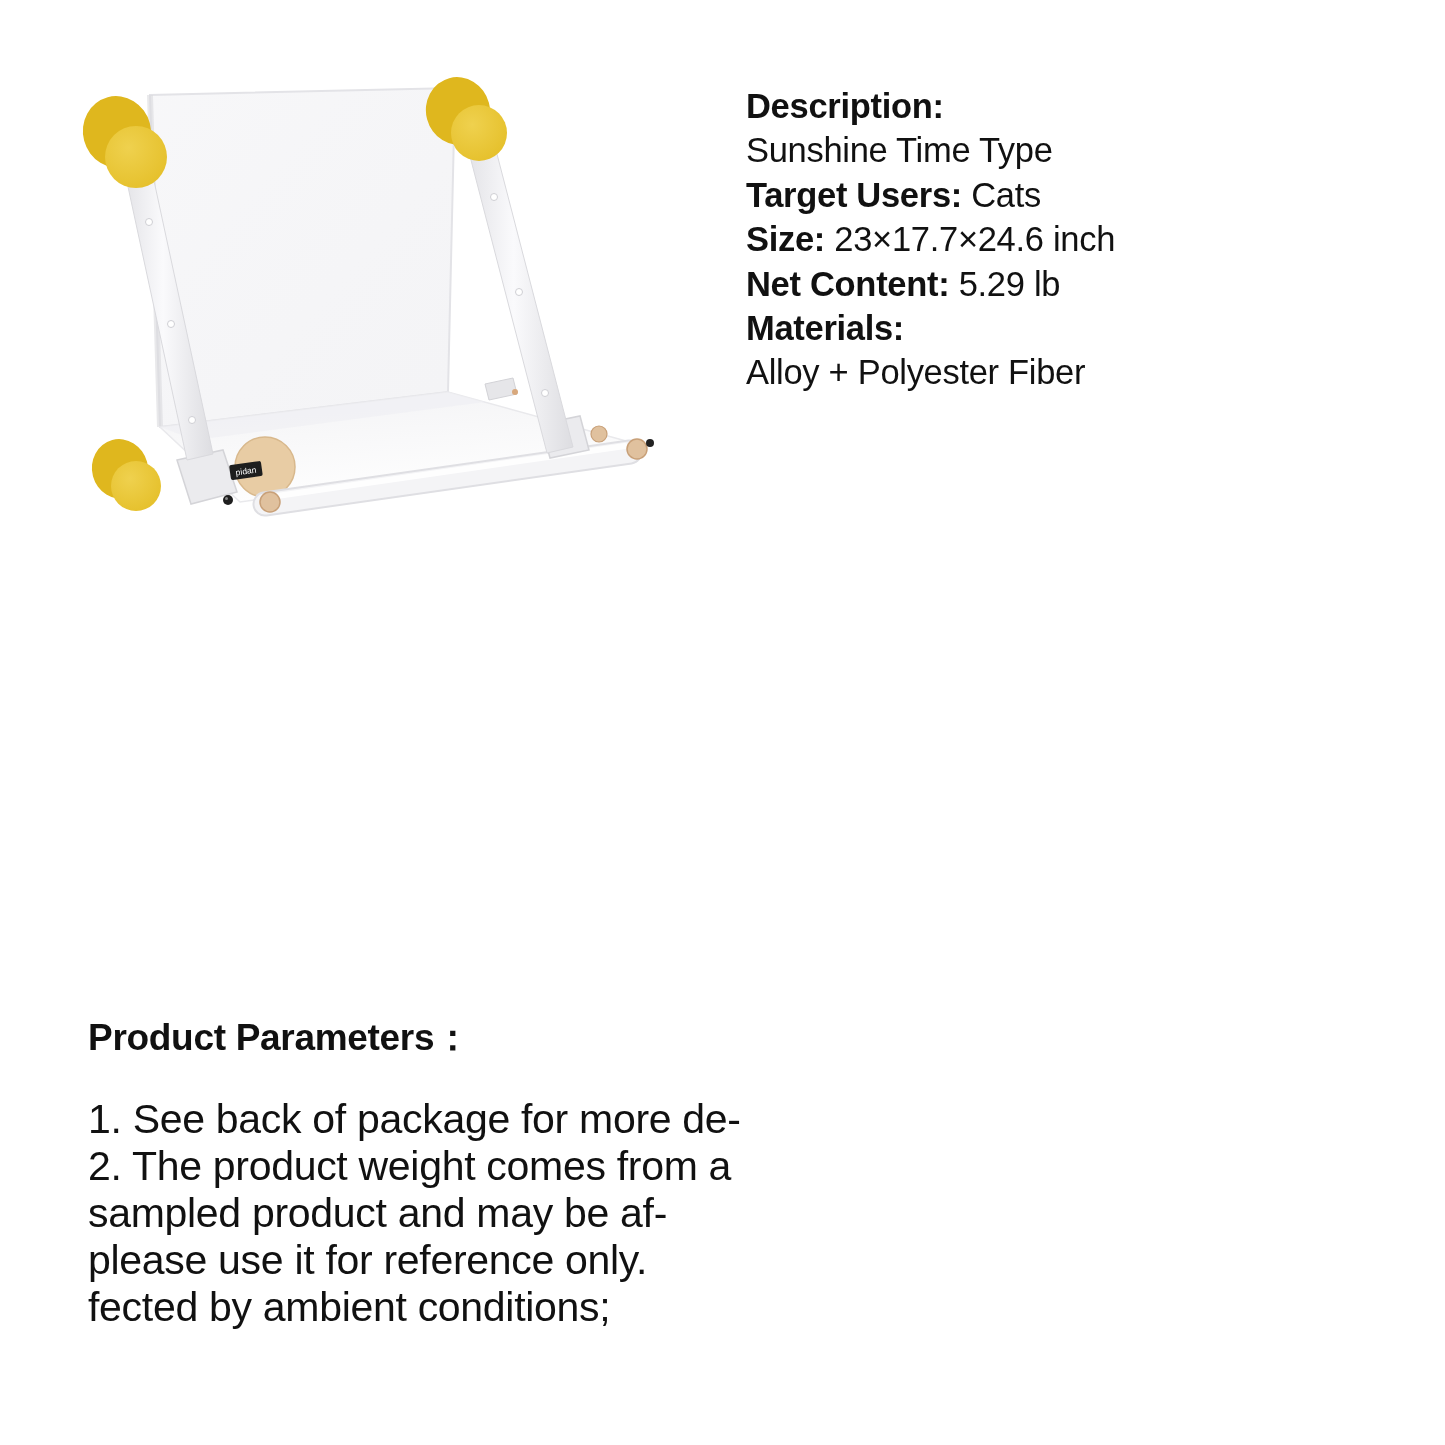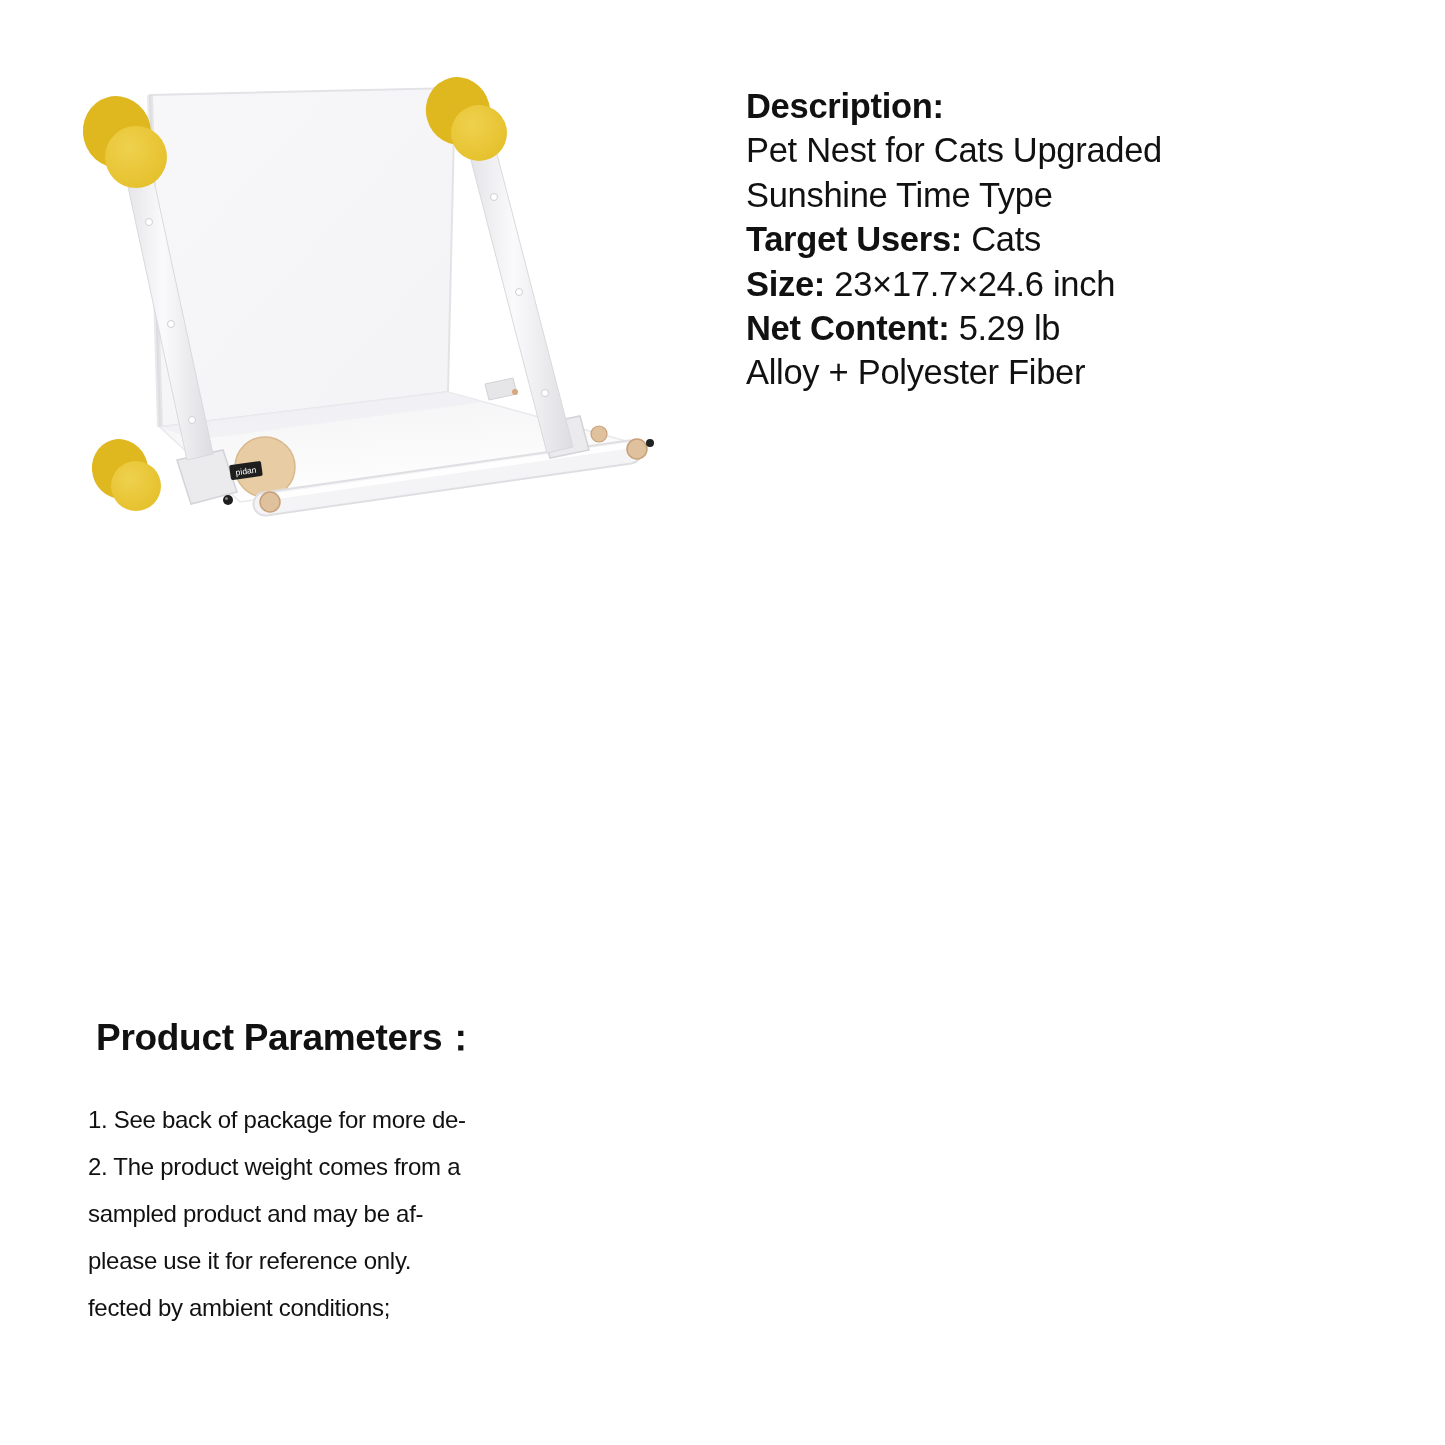--- a/index.html
+++ b/index.html
@@ -6,23 +6,23 @@
   .page {
     position:relative; width:1445px; height:1445px; background:#ffffff;
     font-family:"Liberation Sans", sans-serif; color:#111111; overflow:hidden;
   }
   .product-photo { position:absolute; left:65px; top:72px; width:600px; height:478px; }
   .desc-block { position:absolute; left:746px; top:84px; width:680px;
     font-size:34.5px; line-height:44.4px; letter-spacing:-0.3px; }
   .desc-line { white-space:pre-wrap; }
   .b { font-weight:700; }
   .params-heading { position:absolute; left:88px; top:1013px;
-    font-size:37px; font-weight:700; letter-spacing:-0.3px;margin-left:8px; }
+    font-size:37px; font-weight:700; letter-spacing:-0.3px; }
   .notes-col { position:absolute; top:1096px; width:665px;
-    font-size:24px; line-height:47px; letter-spacing:-0.3px; }
+    font-size:41px; line-height:47px; letter-spacing:-0.3px; }
   .notes-left { left:88px; }
   .notes-right { left:746px; }
   .note-line { white-space:pre-wrap; }
   svg text { font-family:"Liberation Sans", sans-serif; }
 </style>
 </head>
 <body>
 
 <div class="page">
 
@@ -114,25 +114,25 @@
     </g>
 
     <g transform="rotate(-8 181 399)">
       <rect x="165" y="391" width="32" height="15" rx="2" fill="#1E1E1E"></rect>
       <text x="181" y="402" font-size="8.5" fill="#FFFFFF" text-anchor="middle">pidan</text>
     </g>
   </svg>
 
   <div class="desc-block">
     <div class="desc-line"><span class="b">Description:</span><span></span></div>
-    <div class="desc-line"><span class="b"></span><span>Pet Nest for Cats Upgraded</span></div>
     <div class="desc-line"><span class="b"></span><span>Sunshine Time Type</span></div>
     <div class="desc-line"><span class="b">Target Users:</span><span> Cats</span></div>
     <div class="desc-line"><span class="b">Size:</span><span> 23×17.7×24.6 inch</span></div>
     <div class="desc-line"><span class="b">Net Content:</span><span> 5.29 lb</span></div>
+    <div class="desc-line"><span class="b">Materials:</span><span></span></div>
     <div class="desc-line"><span class="b"></span><span>Alloy + Polyester Fiber</span></div>
   </div>
 
   <div class="params-heading">Product Parameters：</div>
 
   <div class="notes-col notes-left">
     <div class="note-line">1. See back of package for more de-</div>
     <div class="note-line">2. The product weight comes from a</div>
     <div class="note-line">sampled product and may be af-</div>
     <div class="note-line">please use it for reference only.</div>

